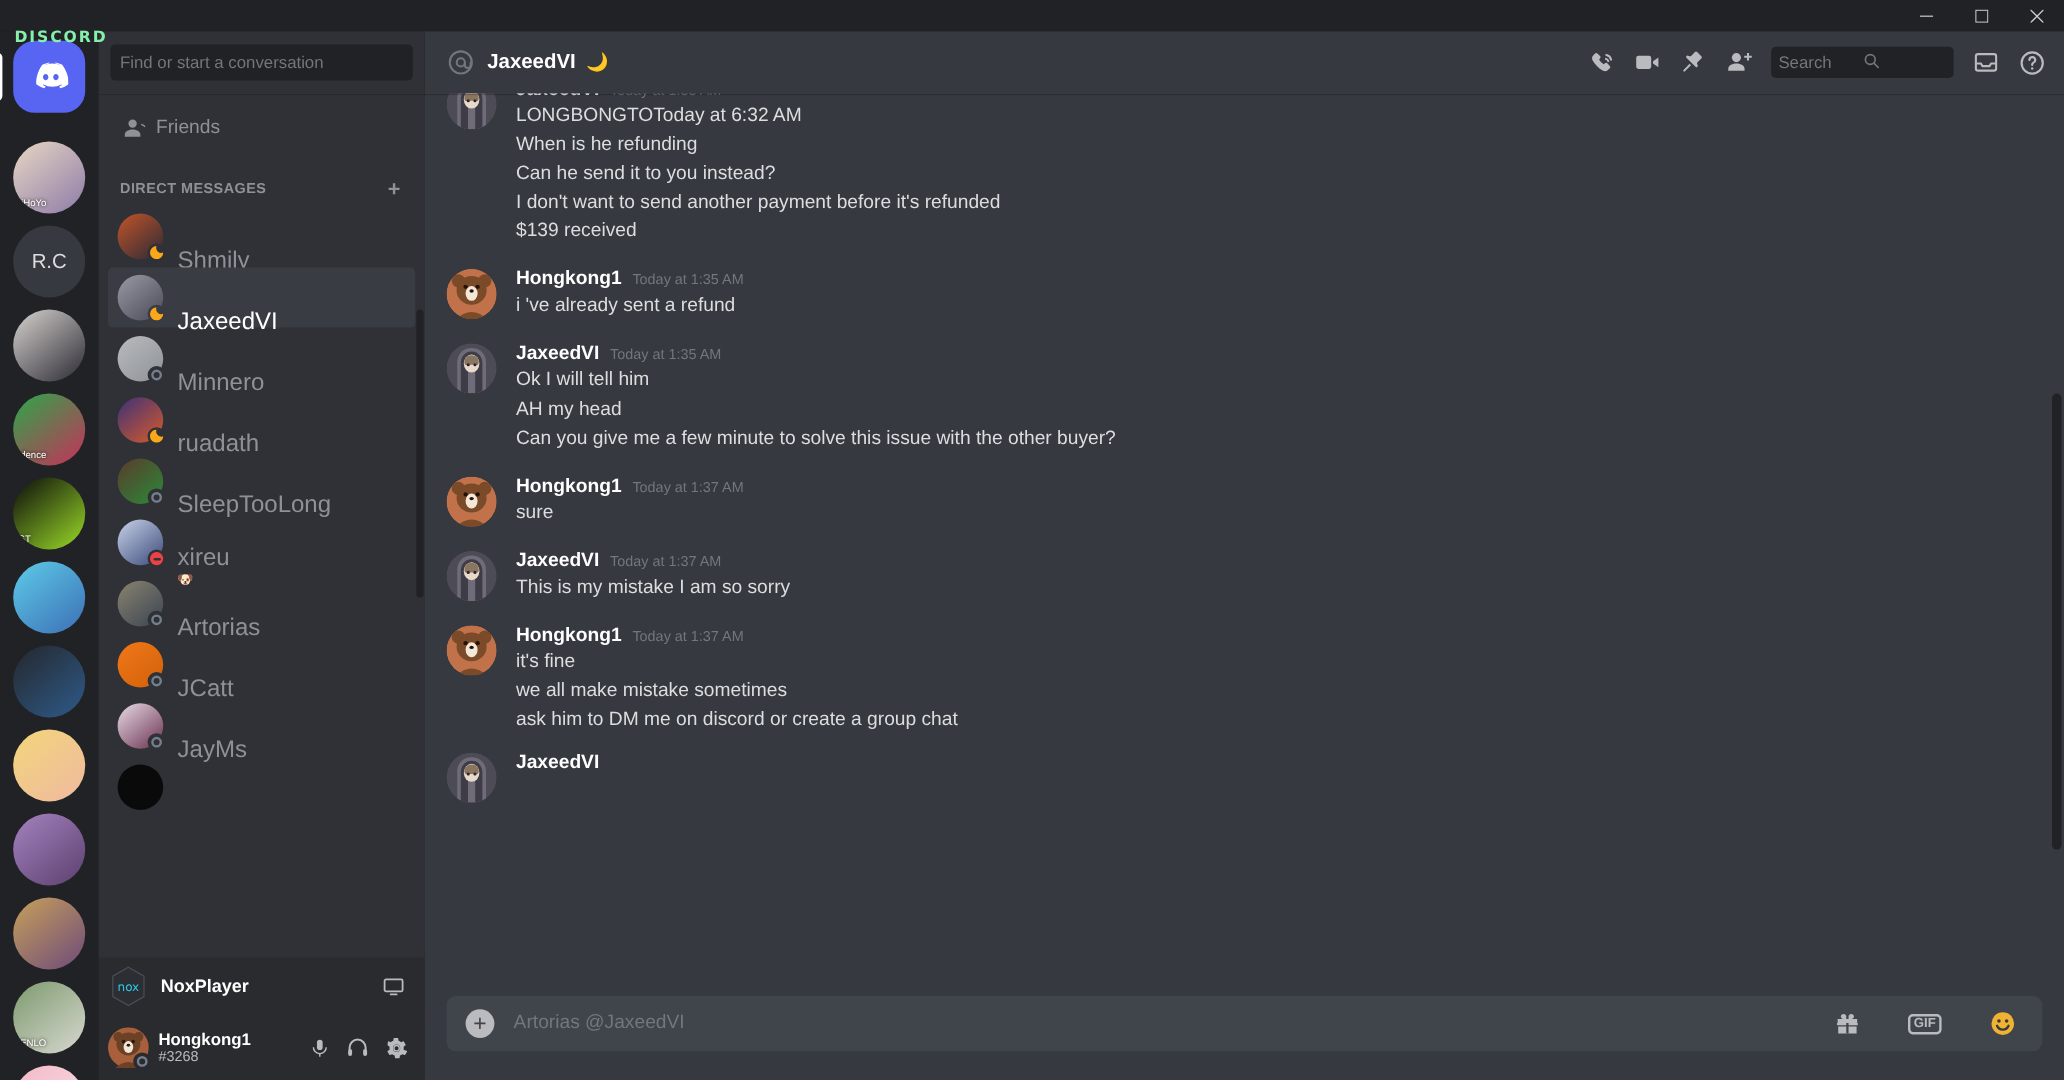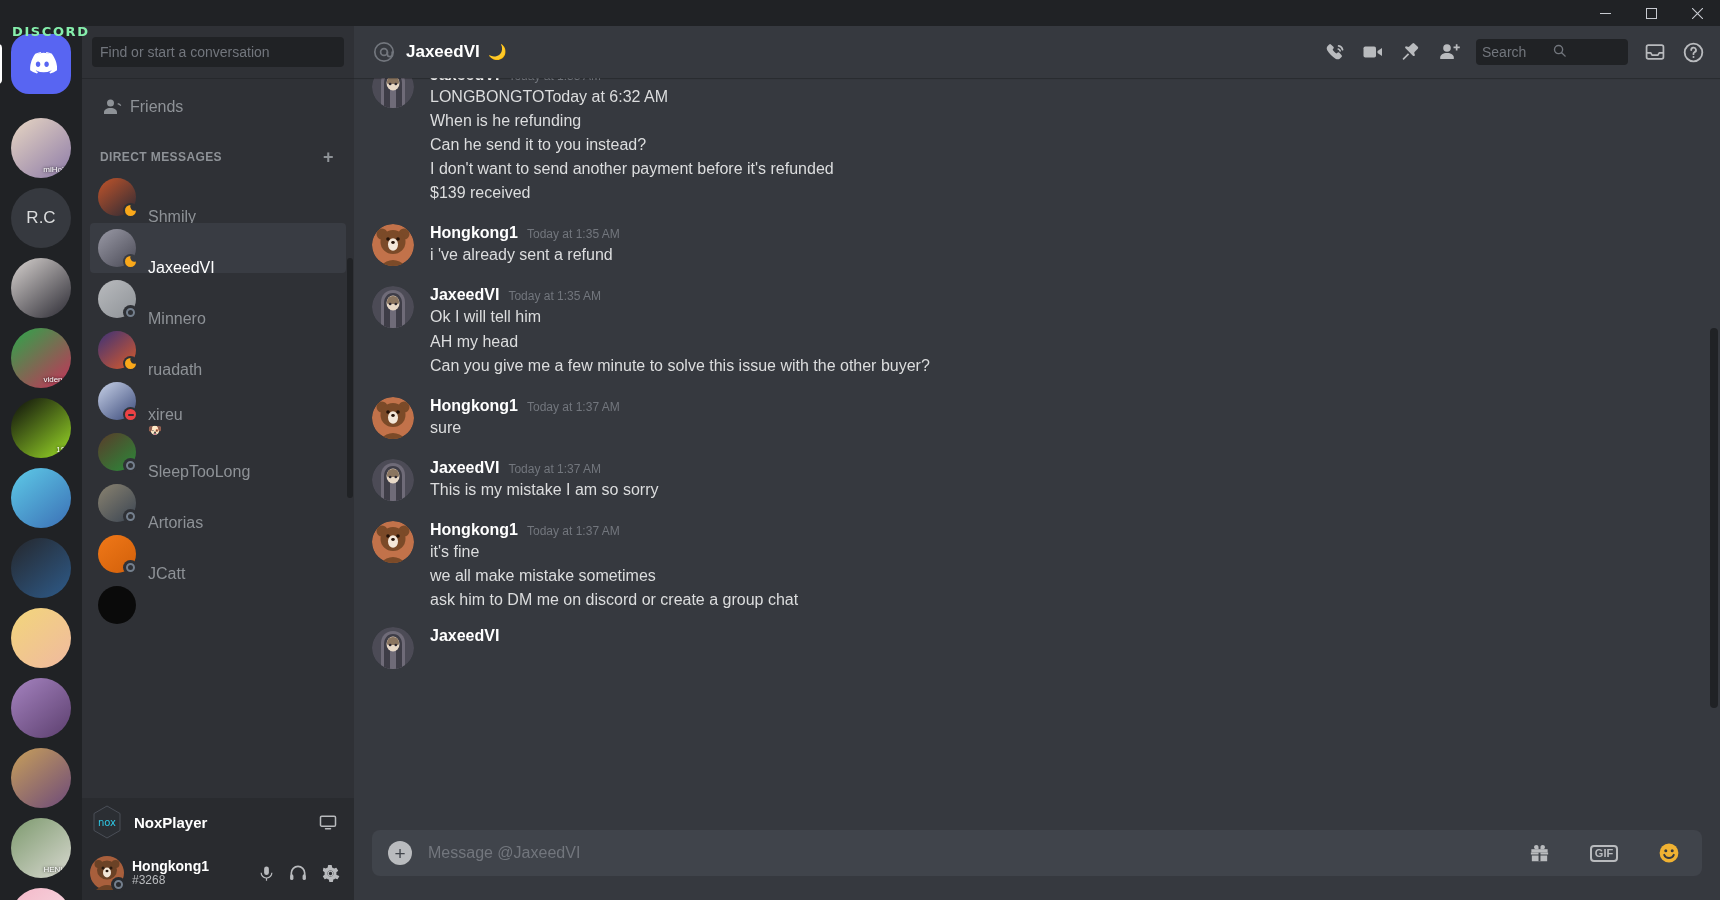--- a/index.html
+++ b/index.html
@@ -23,21 +23,21 @@
   .rail { width:82px; background:#202225; padding-top:0; position:relative;
     display:flex; flex-direction:column; align-items:center; overflow:hidden; }
   .rail-item { position:relative; width:60px; height:60px; margin-bottom:10px; flex:0 0 auto; }
   .rail-pill { position:absolute; left:-17px; top:50%; transform:translateY(-50%);
     width:8px; border-radius:0 4px 4px 0; background:#fff; }
   .rail-ico { width:60px; height:60px; border-radius:50%; overflow:hidden;
     display:flex; align-items:center; justify-content:center; font-size:20px; color:#dcddde;
     position:relative; }
   .rail-ico.home { border-radius:18px; background:#5865f2; }
   .sep { width:42px; height:2px; background:#2f3136; border-radius:1px; margin:2px 0 12px; }
-  .rail-label { position:absolute; bottom:4px; left:0; width:100%; text-align:right;
+  .rail-label { position:absolute; bottom:4px; left:0; width:100%; text-align:left;
     font-size:8px; color:#fff; text-shadow:0 0 3px #000; pointer-events:none; }
 
   
   .sidebar { width:272px; background:#2f3136; display:flex; flex-direction:column; }
   .sb-search { height:52px; display:flex; align-items:center; padding:0 10px;
     box-shadow:0 1px 0 rgba(4,4,5,.2); flex:0 0 auto; }
   .sb-search-box { width:100%; height:30px; background:#202225; border-radius:4px;
     display:flex; align-items:center; padding:0 8px; color:#72767d; font-size:14px; }
   .sb-scroll { flex:1; overflow:hidden; padding:8px 8px 0; position:relative; }
   .nav-row { height:42px; display:flex; align-items:center; padding:0 10px; border-radius:4px;
@@ -47,21 +47,21 @@
     padding:18px 10px 6px; color:#8e9297; font-size:12px; font-weight:bold;
     letter-spacing:.4px; }
   .dm-plus { font-size:18px; color:#8e9297; line-height:1; padding-right:2px; }
   .dm-row { height:50px; display:flex; align-items:center; padding:0 8px; border-radius:4px;
     margin-bottom:1px; position:relative; }
   .dm-row.active { background:#393c43; }
   .dm-row.active .dm-name { color:#fff; }
   .dm-av { width:38px; height:38px; border-radius:50%; margin-right:12px; position:relative;
     flex:0 0 auto; overflow:visible; }
   .dm-av .face { width:38px; height:38px; border-radius:50%; overflow:hidden; display:block; }
-  .dm-name { color:#8e9297; font-size:16px; white-space:nowrap;margin-top:40px; }
+  .dm-name { color:#8e9297; font-size:20px; white-space:nowrap;margin-top:40px; }
   .dm-sub { color:#8e9297; font-size:11px; }
   .status { position:absolute; right:-2px; bottom:-2px; width:15px; height:15px;
     border-radius:50%; background:#2f3136; display:flex; align-items:center; justify-content:center; }
   .dm-row.active .status { background:#393c43; }
   .st-offline { width:9px; height:9px; border-radius:50%; border:2.5px solid #747f8d; background:transparent; }
   .st-idle { width:11px; height:11px; }
   .st-dnd { width:11px; height:11px; border-radius:50%; background:#ed4245;
     display:flex; align-items:center; justify-content:center; }
   .st-dnd i { width:6px; height:2px; background:#2f3136; border-radius:1px; display:block; }
 
@@ -276,63 +276,74 @@
                   <path d="M6 0a6 6 0 1 0 6 6A4.6 4.6 0 0 1 6 0Z" fill="#faa81a"></path>
                 </svg>
               </span>
             </div>
             <div>
               <div class="dm-name">ruadath</div>
             </div>
           </div>
           <div class="dm-row">
             <div class="dm-av">
+              <span class="face" style="background: linear-gradient(140deg, rgb(90, 59, 42) 0%, rgb(42, 138, 58) 100%);"></span>
+              <span class="status" style="background: rgb(47, 49, 54);">
+                <span class="st-offline"></span>
+              </span>
+            </div>
+            <div>
+              <div class="dm-name">SleepTooLong</div>
+            </div>
+          </div>
+          <div class="dm-row">
+            <div class="dm-av">
               <span class="face" style="background: linear-gradient(140deg, rgb(200, 210, 232) 0%, rgb(59, 74, 122) 100%);"></span>
               <span class="status" style="background: rgb(47, 49, 54);">
                 <span class="st-dnd">
                   <i style="background: rgb(47, 49, 54);"></i>
                 </span>
               </span>
             </div>
             <div>
               <div class="dm-name">xireu</div>
               <div class="dm-sub">🐶</div>
             </div>
           </div>
           <div class="dm-row">
             <div class="dm-av">
-              <span class="face" style="background: linear-gradient(140deg, rgb(90, 59, 42) 0%, rgb(42, 138, 58) 100%);"></span>
+              <span class="face" style="background: linear-gradient(140deg, rgb(138, 131, 112) 0%, rgb(58, 68, 82) 100%);"></span>
               <span class="status" style="background: rgb(47, 49, 54);">
                 <span class="st-offline"></span>
               </span>
             </div>
             <div>
-              <div class="dm-name">SleepTooLong</div>
-            </div>
-          </div>
-          <div class="dm-row">
-            <div class="dm-av">
-              <span class="face" style="background: linear-gradient(140deg, rgb(138, 131, 112) 0%, rgb(58, 68, 82) 100%);"></span>
+              <div class="dm-name">Artorias</div>
+            </div>
+          </div>
+          <div class="dm-row">
+            <div class="dm-av">
+              <span class="face" style="background: linear-gradient(140deg, rgb(240, 120, 24) 0%, rgb(210, 96, 10) 100%);"></span>
               <span class="status" style="background: rgb(47, 49, 54);">
                 <span class="st-offline"></span>
               </span>
             </div>
             <div>
-              <div class="dm-name">Artorias</div>
-            </div>
-          </div>
-          <div class="dm-row">
-            <div class="dm-av">
-              <span class="face" style="background: linear-gradient(140deg, rgb(240, 120, 24) 0%, rgb(210, 96, 10) 100%);"></span>
+              <div class="dm-name">JCatt</div>
+            </div>
+          </div>
+          <div class="dm-row">
+            <div class="dm-av">
+              <span class="face" style="background: linear-gradient(140deg, rgb(232, 220, 230) 0%, rgb(106, 48, 80) 100%);"></span>
               <span class="status" style="background: rgb(47, 49, 54);">
                 <span class="st-offline"></span>
               </span>
             </div>
             <div>
-              <div class="dm-name">JCatt</div>
+              <div class="dm-name">JayMs</div>
             </div>
           </div>
           <div class="dm-row">
             <div class="dm-av">
               <span class="face" style="background: linear-gradient(140deg, rgb(10, 10, 10) 0%, rgb(10, 10, 10) 100%);"></span>
             </div>
             <div>
               <div class="dm-name"></div>
             </div>
           </div>
@@ -604,21 +615,21 @@
               </div>
             </div>
           </div>
         </div>
       <div class="scrollbar" style="top:250px;height:380px;"></div>
     </div>
 
     <div class="composer">
       <div class="cbox">
         <span class="cplus">+</span>
-        <span class="cinput">Message @JaxeedVI</span>
+        <span class="cinput">Artorias @JaxeedVI</span>
         <span class="cico">
           <svg width="23" height="23" viewBox="0 0 24 24" fill="currentColor">
             <path d="M3 11h18v2H3zM4 14h16v6H4z"></path>
             <path d="M11 8h2v12h-2z" fill="#40444b"></path>
             <path d="M3.5 7.5h17V11h-17z"></path>
             <path d="M8.6 3.2c-1.3 0-2.3 1-2.3 2.2S7.3 7.6 8.6 7.6H11V5.4c0-1.2-1-2.2-2.4-2.2Zm6.8 0c-1.4 0-2.4 1-2.4 2.2v2.2h2.4c1.3 0 2.3-1 2.3-2.2s-1-2.2-2.3-2.2Z"></path>
           </svg>
         </span>
         <span class="cico">
           <span class="gifbadge">GIF</span>

